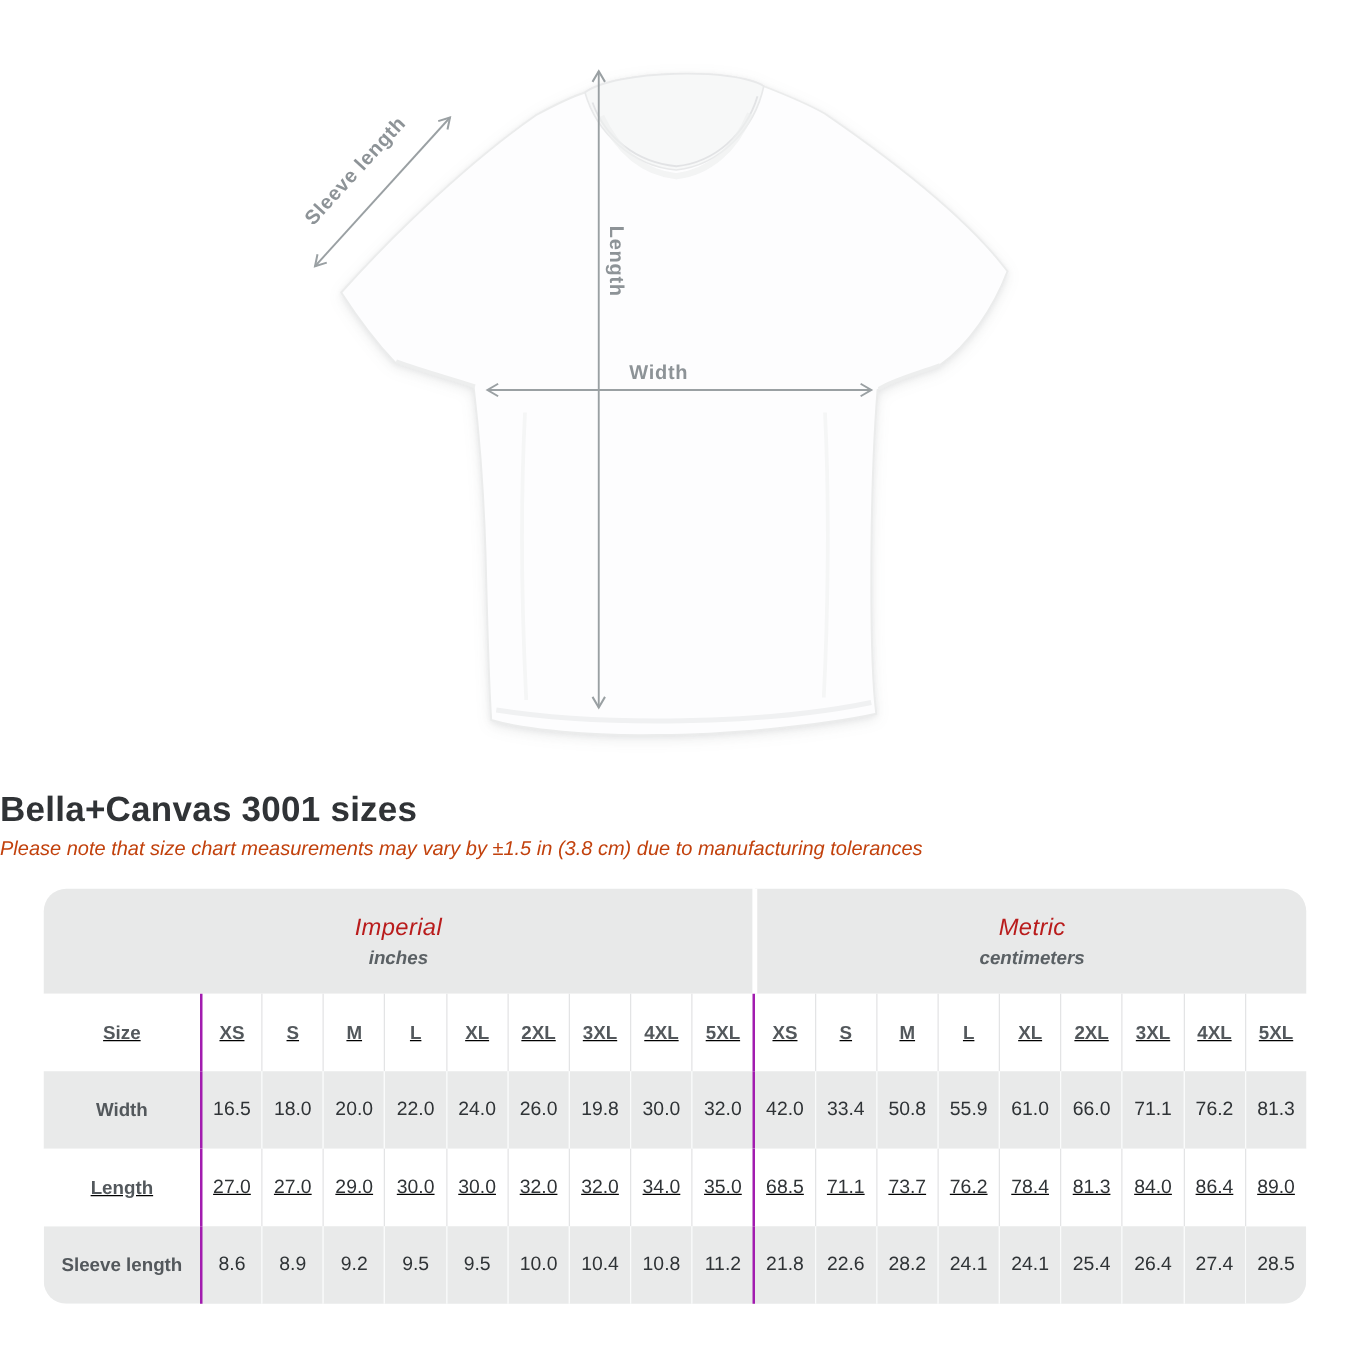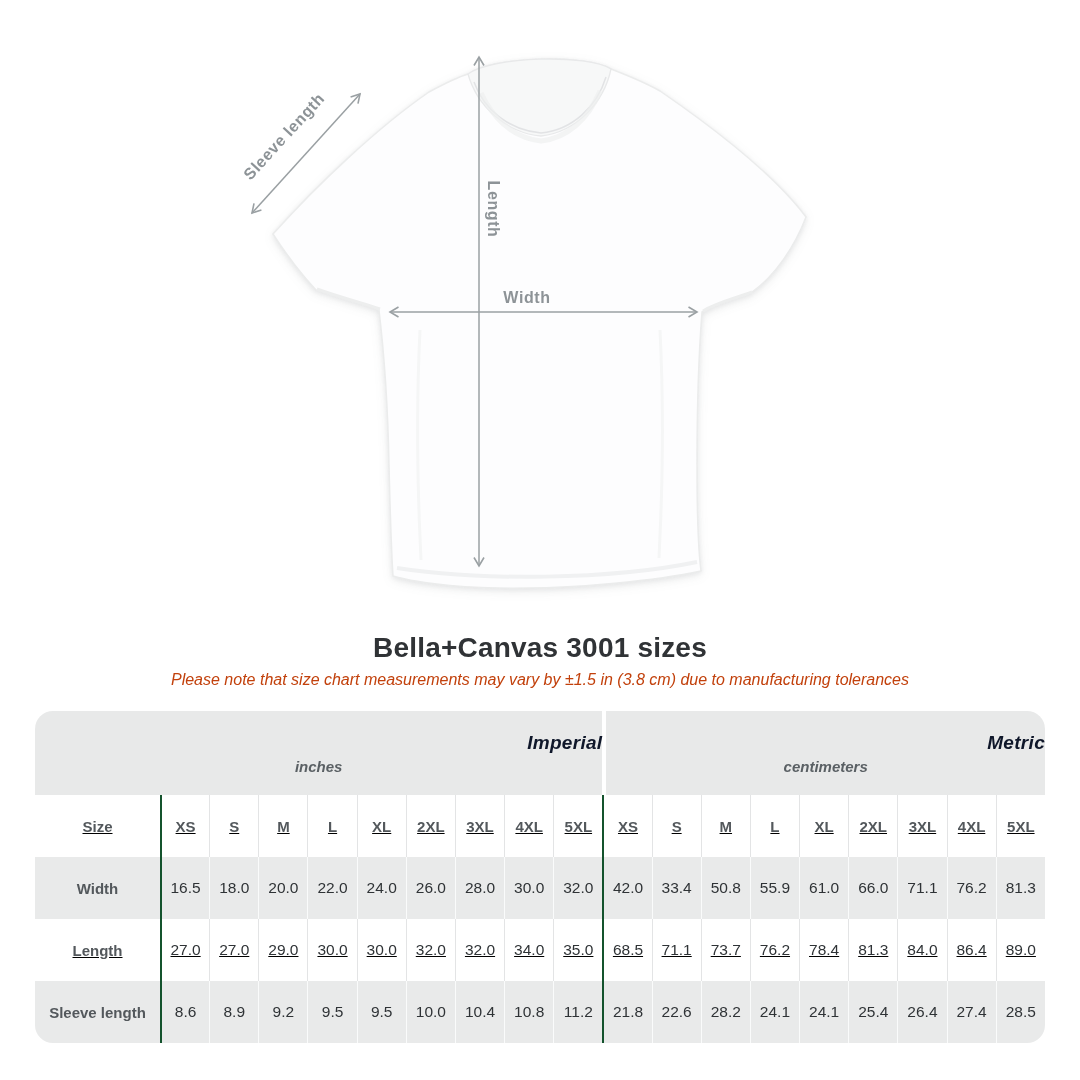--- a/index.html
+++ b/index.html
@@ -6,48 +6,48 @@
   body{width:1080px;height:1080px;overflow:hidden;
        font-family:"Liberation Sans","DejaVu Sans",sans-serif;}
   .stage{position:relative;width:1080px;height:1080px;background:#ffffff;}
 
   
   .diagram{position:absolute;top:0;left:0;width:1080px;height:620px;}
   .shirt{filter:drop-shadow(0 3px 5px rgba(70,75,82,.10)) drop-shadow(0 1px 2px rgba(70,75,82,.06));}
   .dim-label{font-size:16px;font-weight:bold;letter-spacing:.6px;fill:#8d9397;}
 
   
-  .caption{position:absolute;top:633px;left:0;width:1080px;text-align:center;}
+  .caption{position:absolute;top:633px;left:0;width:1080px;}
   .caption h1{margin:0;font-size:28px;line-height:29px;font-weight:bold;
               color:#303336;letter-spacing:.2px;}
   .caption p{margin:9px 0 0;font-size:16px;font-style:italic;color:#c2410c;}
 
   
   table.size-table{position:absolute;top:711px;left:35px;width:1010px;
                    border-collapse:separate;border-spacing:0;table-layout:fixed;}
   .size-table th,.size-table td{padding:0;text-align:center;vertical-align:middle;}
 
   tr.band-row th{height:84px;background:#e8e9e9;}
   th.band-left{border-top-left-radius:18px;}
   th.band-right{border-top-right-radius:18px;border-left:4px solid #ffffff;}
-  .group-label{font-size:19px;font-weight:bold;font-style:italic;color:#0f172a;letter-spacing:.3px;text-align:right;}
+  .group-label{font-size:19px;font-weight:normal;font-style:italic;color:#b91c1c;letter-spacing:.3px;}
   .group-units{font-size:15px;font-style:italic;color:#5a6064;margin-top:4px;}
 
   tr.light{background:#ffffff;text-decoration:underline;}
   tr.stripe{background:#e9eaea;}
 
   tr.size-header-row th{height:62px;}
   .head{font-size:15px;font-weight:bold;color:#53585c;}
   th.row-label{font-size:15px;font-weight:bold;color:#53585c;}
   tbody tr{height:62px;}
   .size-table td{font-size:15.5px;color:#2f3336;}
 
   .thin{border-left:1px solid #e3e4e5;}
   tr.stripe .thin{border-left-color:#fafbfb;margin-left:30px;}
-  .sep{border-left:2px solid #14532d;}
+  .sep{border-left:2px solid #a21caf;}
 
   tbody tr:last-child th:first-child{border-bottom-left-radius:18px;}
   tbody tr:last-child td:last-child{border-bottom-right-radius:18px;}
 </style>
 </head>
 <body>
 
 <div class="stage">
 
   <svg class="diagram" viewBox="0 0 1080 620">
@@ -160,21 +160,21 @@
     <tbody>
 
     <tr class="stripe">
           <th class="row-label">Width</th>
           <td class="sep">16.5</td>
           <td class="thin">18.0</td>
           <td class="thin">20.0</td>
           <td class="thin">22.0</td>
           <td class="thin">24.0</td>
           <td class="thin">26.0</td>
-          <td class="thin">28.0</td>
+          <td class="thin">19.8</td>
           <td class="thin">30.0</td>
           <td class="thin">32.0</td>
           <td class="sep">42.0</td>
           <td class="thin">33.4</td>
           <td class="thin">50.8</td>
           <td class="thin">55.9</td>
           <td class="thin">61.0</td>
           <td class="thin">66.0</td>
           <td class="thin">71.1</td>
           <td class="thin">76.2</td>

